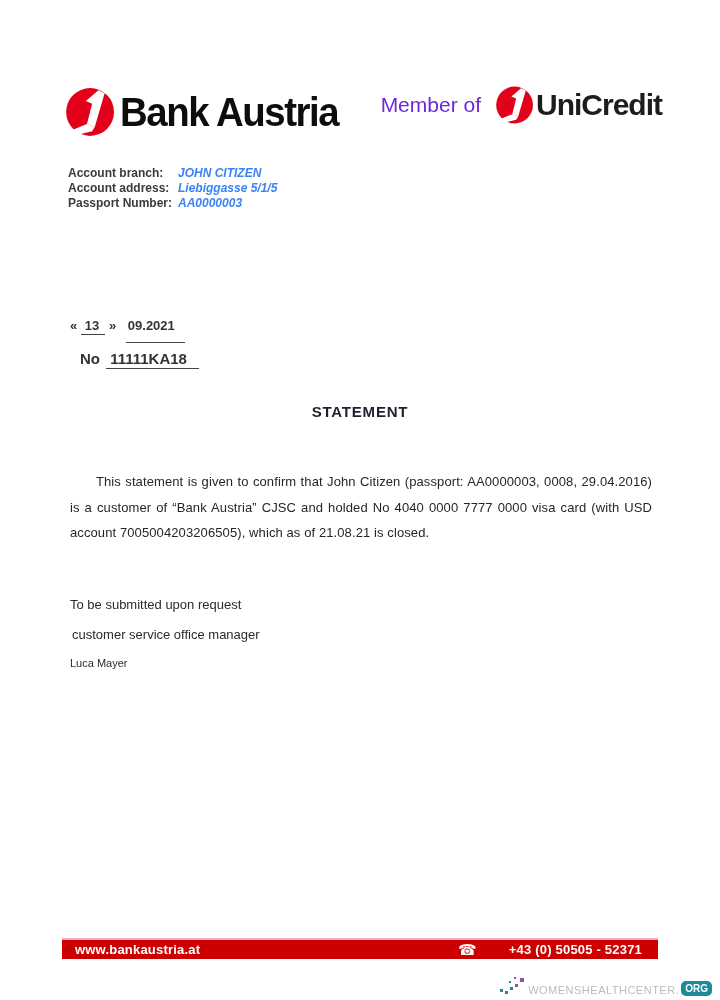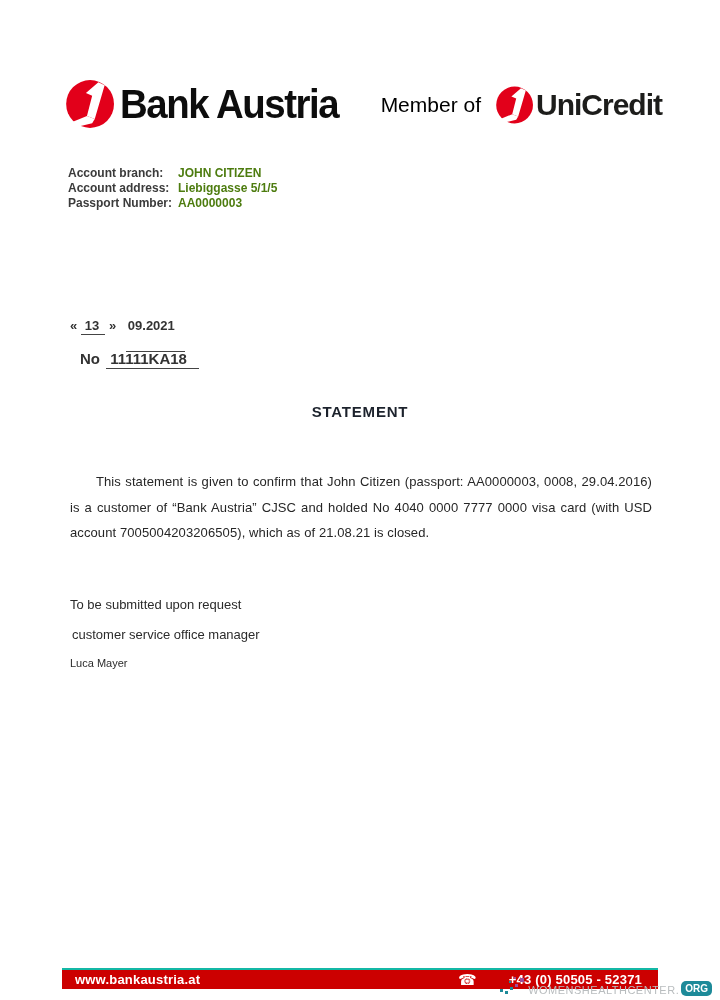--- a/index.html
+++ b/index.html
@@ -8,50 +8,50 @@
     font-family: "Liberation Sans", sans-serif;
     width: 720px; height: 1000px;
     position: relative;
     color: #2f2f2f;
     overflow: hidden;
   }
   .page { position: absolute; inset: 0; background: #ffffff; }
 
   
   .header { position: absolute; top: 72px; left: 62px; right: 58px; height: 58px; }
-  .ba-logo { position: absolute; left: 0; top: 6px; display: flex; align-items: center; justify-content: center; }
+  .ba-logo { position: absolute; left: 0; top: 14px; display: flex; align-items: center; justify-content: center; }
   .ba-logo svg { width: 52px; height: 52px; display: block; }
   .ba-logo .ba-text {
     font-size: 40px; font-weight: 700; color: #0d0d0d;
     letter-spacing: -1.5px; margin-left: 6px;
     transform: scaleX(0.96); transform-origin: left center;
   }
   .uc-group { position: absolute; right: 0; top: 13px; display: flex; align-items: center; }
   .uc-group .member-of {
-    font-size: 21px; font-weight: 400; color: #000000; margin-right: 12px;
+    font-size: 21px; font-weight: 400; color: #6d28d9; margin-right: 12px;
     letter-spacing: 0px;
     margin-left: 35px;
   }
   .uc-group svg { width: 40px; height: 40px; display: block; }
   .uc-group .uc-text {
     font-size: 30px; font-weight: 700; color: #1d1d1b;
     letter-spacing: -1px; margin-left: 3px;
   }
 
   
   .account-block { position: absolute; top: 166px; left: 68px; font-size: 12px; }
   .acc-row { display: flex; line-height: 15px; }
   .acc-label { width: 110px; font-weight: 700; color: #3b3b3b; }
-  .acc-value { font-weight: 700; color: #4d7c0f; }
+  .acc-value { font-weight: 700; color: #3b82f6; font-style: italic; }
 
   
   .ref-date { position: absolute; top: 318px; left: 70px; font-size: 13px; font-weight: 600; color: #333; }
   .ref-no   { position: absolute; top: 350px; left: 80px; font-size: 15px; font-weight: 600; color: #333; }
   .u-day { border-bottom: 1px solid #444; padding: 0 6px 1px 4px; }
-  .u-my  { border-bottom: 1px solid #444; padding: 0 10px 18px 2px; margin-left: 6px; }
+  .u-my  { border-bottom: 1px solid #444; padding: 0 10px 9px 2px; margin-left: 6px; }
   .u-no  { border-bottom: 1px solid #444; padding: 0 12px 1px 4px; margin-left: 2px; }
 
   
   .stm-title {
     position: absolute; top: 403px; left: 0; width: 720px;
     text-align: center; font-size: 15px; font-weight: 700;
     letter-spacing: 0.8px; color: #1c222c;
   }
   .stm-body {
     position: absolute; top: 469px; left: 70px; width: 582px;
@@ -59,22 +59,22 @@
     text-align: justify; text-indent: 26px; letter-spacing: 0.1px;
   }
 
   
   .sig-1 { position: absolute; top: 597px; left: 70px; font-size: 13px; color: #2b2b2b; }
   .sig-2 { position: absolute; top: 627px; left: 72px; font-size: 13px; color: #2b2b2b; }
   .sig-3 { position: absolute; top: 657px; left: 70px; font-size: 11px; color: #2b2b2b; }
 
   
   .footer-bar {
-    position: absolute; top: 968px; left: 62px; width: 596px; height: 21px;
-    background: #cc0000; border-top: 2px solid #14b8a6;
+    position: absolute; top: 938px; left: 62px; width: 596px; height: 21px;
+    background: #cc0000; border-top: 2px solid #f9a8d4;
     display: flex; align-items: center; justify-content: space-between;
     color: #ffffff;
     text-align: center;
   }
   .footer-site { font-size: 13px; font-weight: 700; padding-left: 13px; letter-spacing: 0.2px; }
   .footer-right { display: flex; align-items: center; padding-right: 16px; }
   .footer-phone-icon { font-size: 15px; line-height: 1; margin-right: 32px; color: #fff; }
   .footer-phone { font-size: 13px; font-weight: 700; letter-spacing: 0.2px; }
 
   

